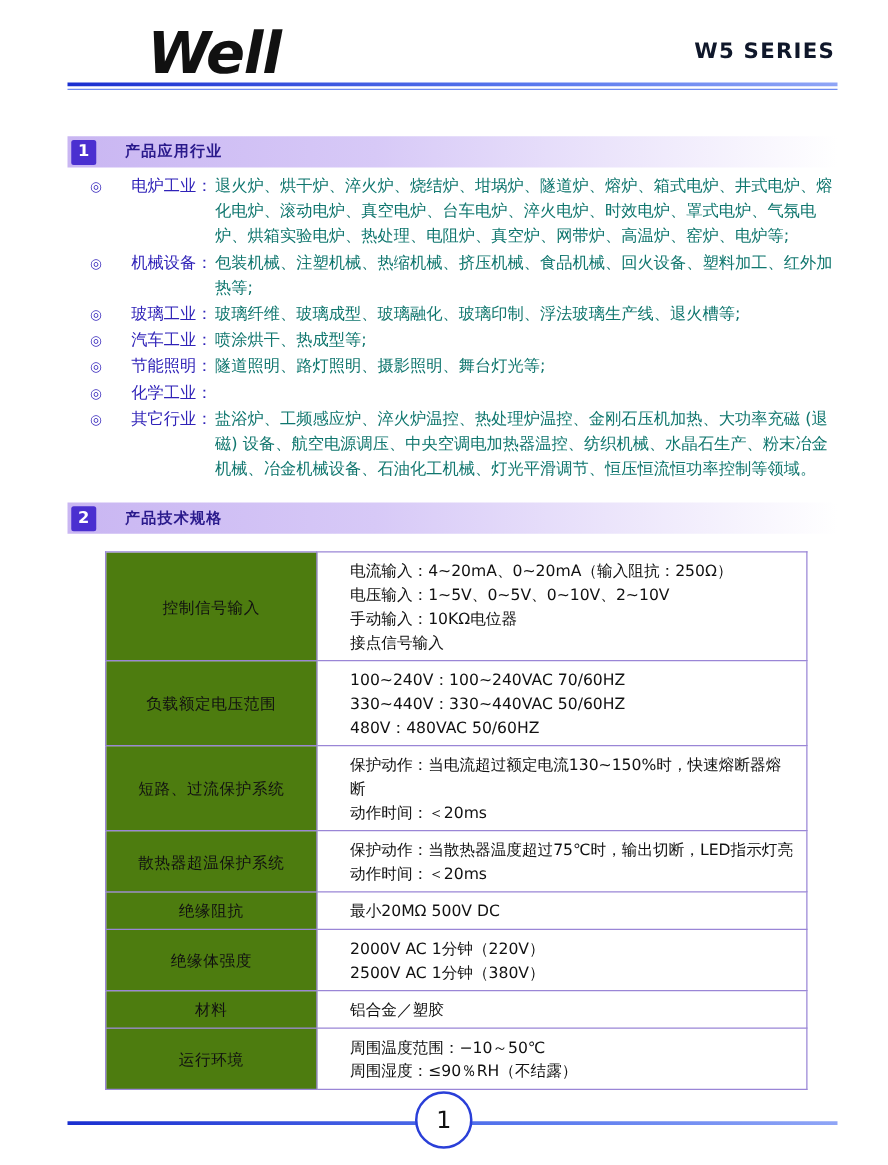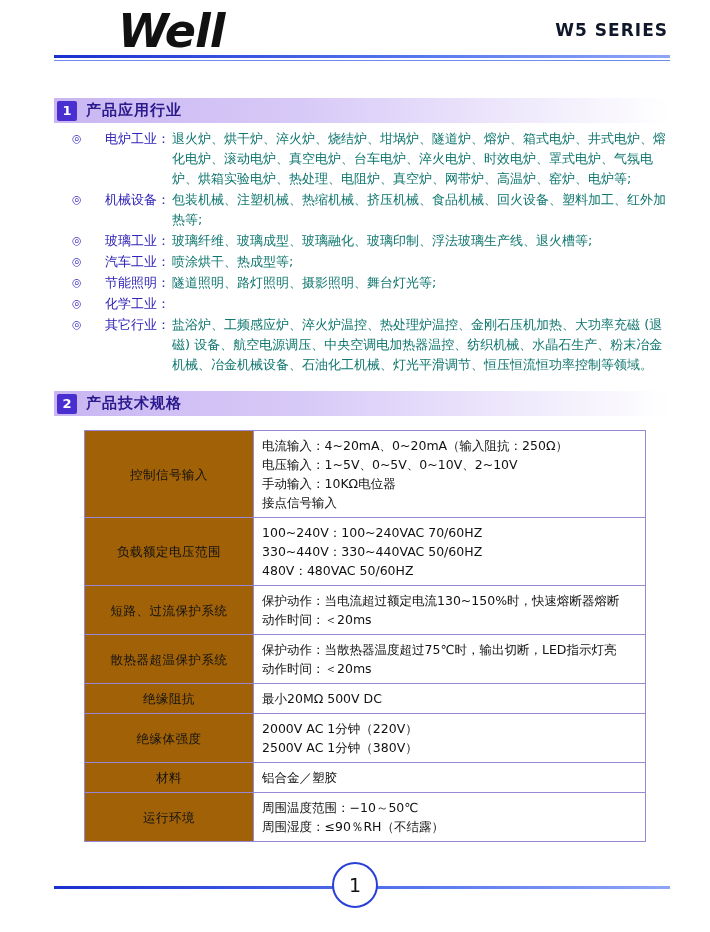--- a/index.html
+++ b/index.html
@@ -20,20 +20,21 @@
     height: 932px;
     position: relative;
     box-sizing: border-box;
   }
 
   
   .header {
     position: relative;
     height: 66px;
     padding: 16px;
+    margin-top: 11px;
   }
   .brand {
     position: absolute;
     left: 118px;
     top: 4px;
     font-family: "DejaVu Sans", "Liberation Sans", sans-serif;
     font-weight: bold;
     font-style: italic;
     font-size: 46px;
     letter-spacing: -1px;
@@ -81,23 +82,23 @@
     background: #4a2fd0;
     color: #ffffff;
     font-size: 13px;
     font-weight: bold;
     display: flex;
     align-items: center;
     justify-content: center;
     border-radius: 2px;
   }
   .section-title {
-    margin-left: 9px;
+    margin-left: 23px;
     color: #2a1a8c;
-    font-size: 15px;
+    font-size: 12px;
     font-weight: bold;
     letter-spacing: 1px;
   }
 
   
   .intro {
     margin: 11px 44px 0 68px;
     font-size: 13px;
     line-height: 21px;
     color: #111;
@@ -149,32 +150,33 @@
   }
   table.spec td {
     border: 1px solid #9a86d6;
     font-size: 12.5px;
     line-height: 19px;
     vertical-align: middle;
     padding: 5px 8px;
   }
   td.spec-key {
     width: 152px;
-    background: #a16207;
+    background: #4d7c0f;
     text-align: center;
     color: #111;
     font-size: 12.5px;
     letter-spacing: 0.5px;
   }
   td.spec-val {
     background: #ffffff;
     padding-left: 11px;
   }
   .val-line {
     display: block;
+    margin-left: 18px;
   }
 
   
   .footer {
     position: absolute;
     left: 0;
     right: 0;
     bottom: 22px;
     height: 48px;
   }

